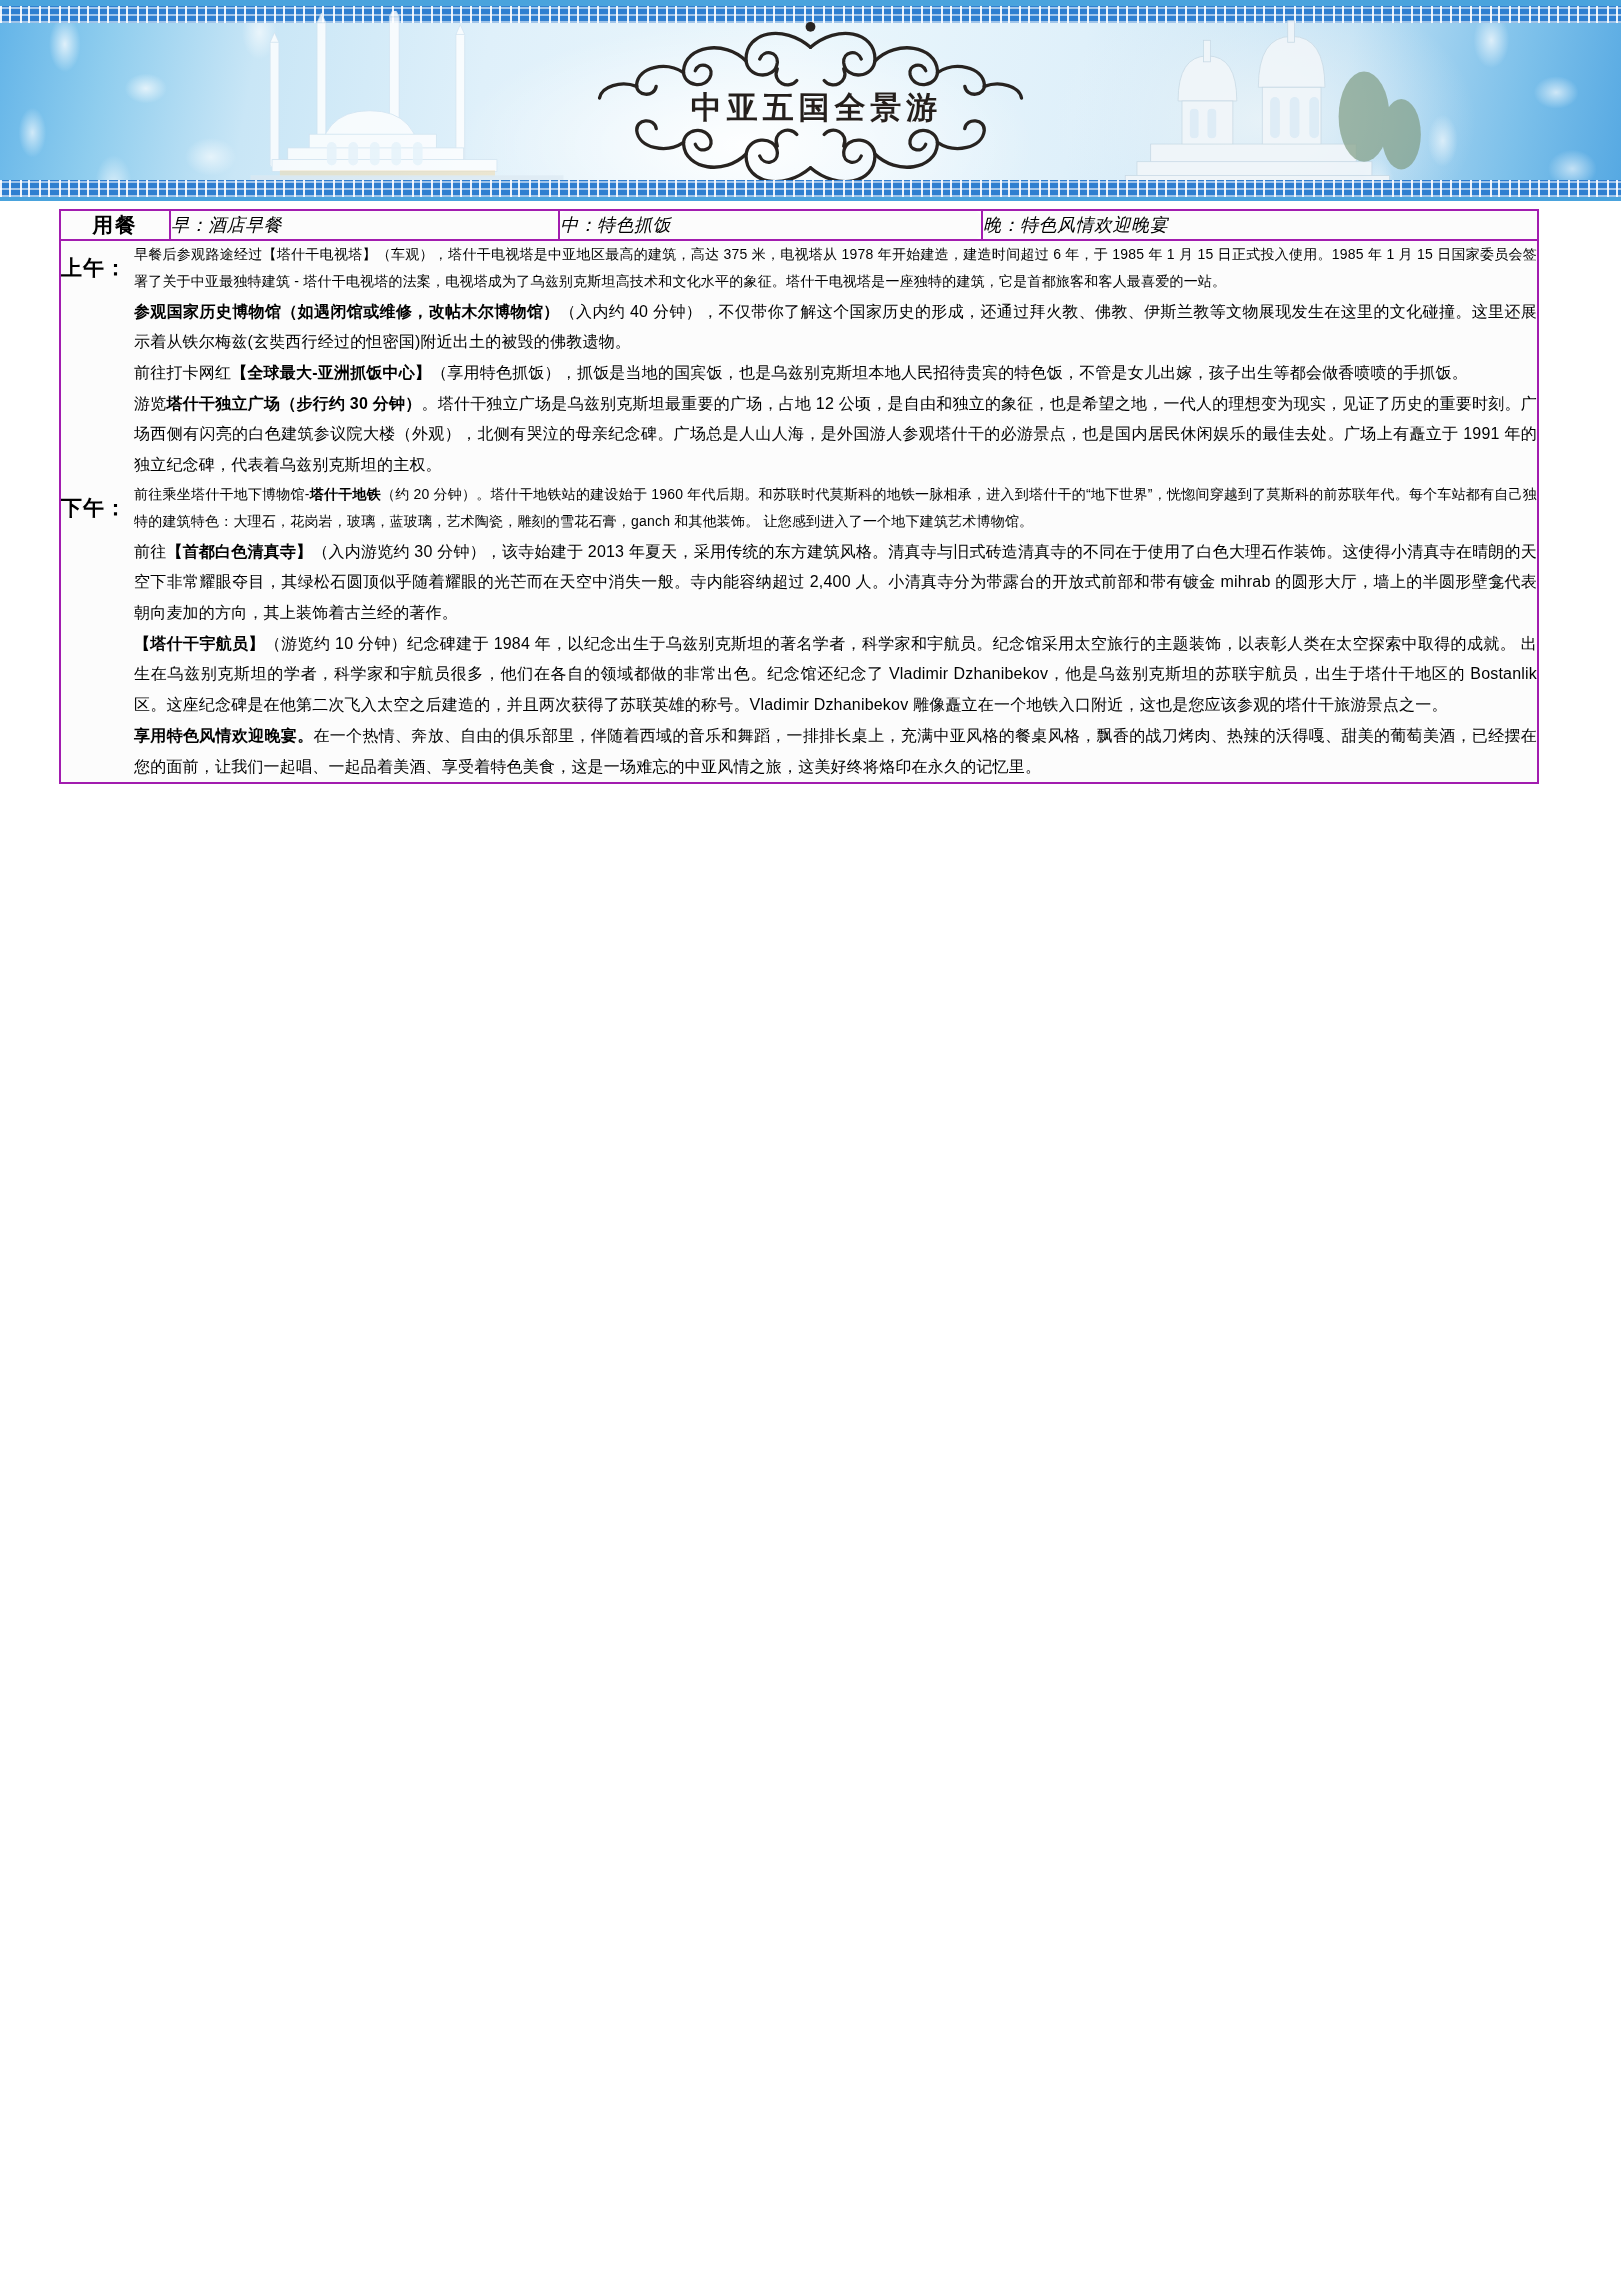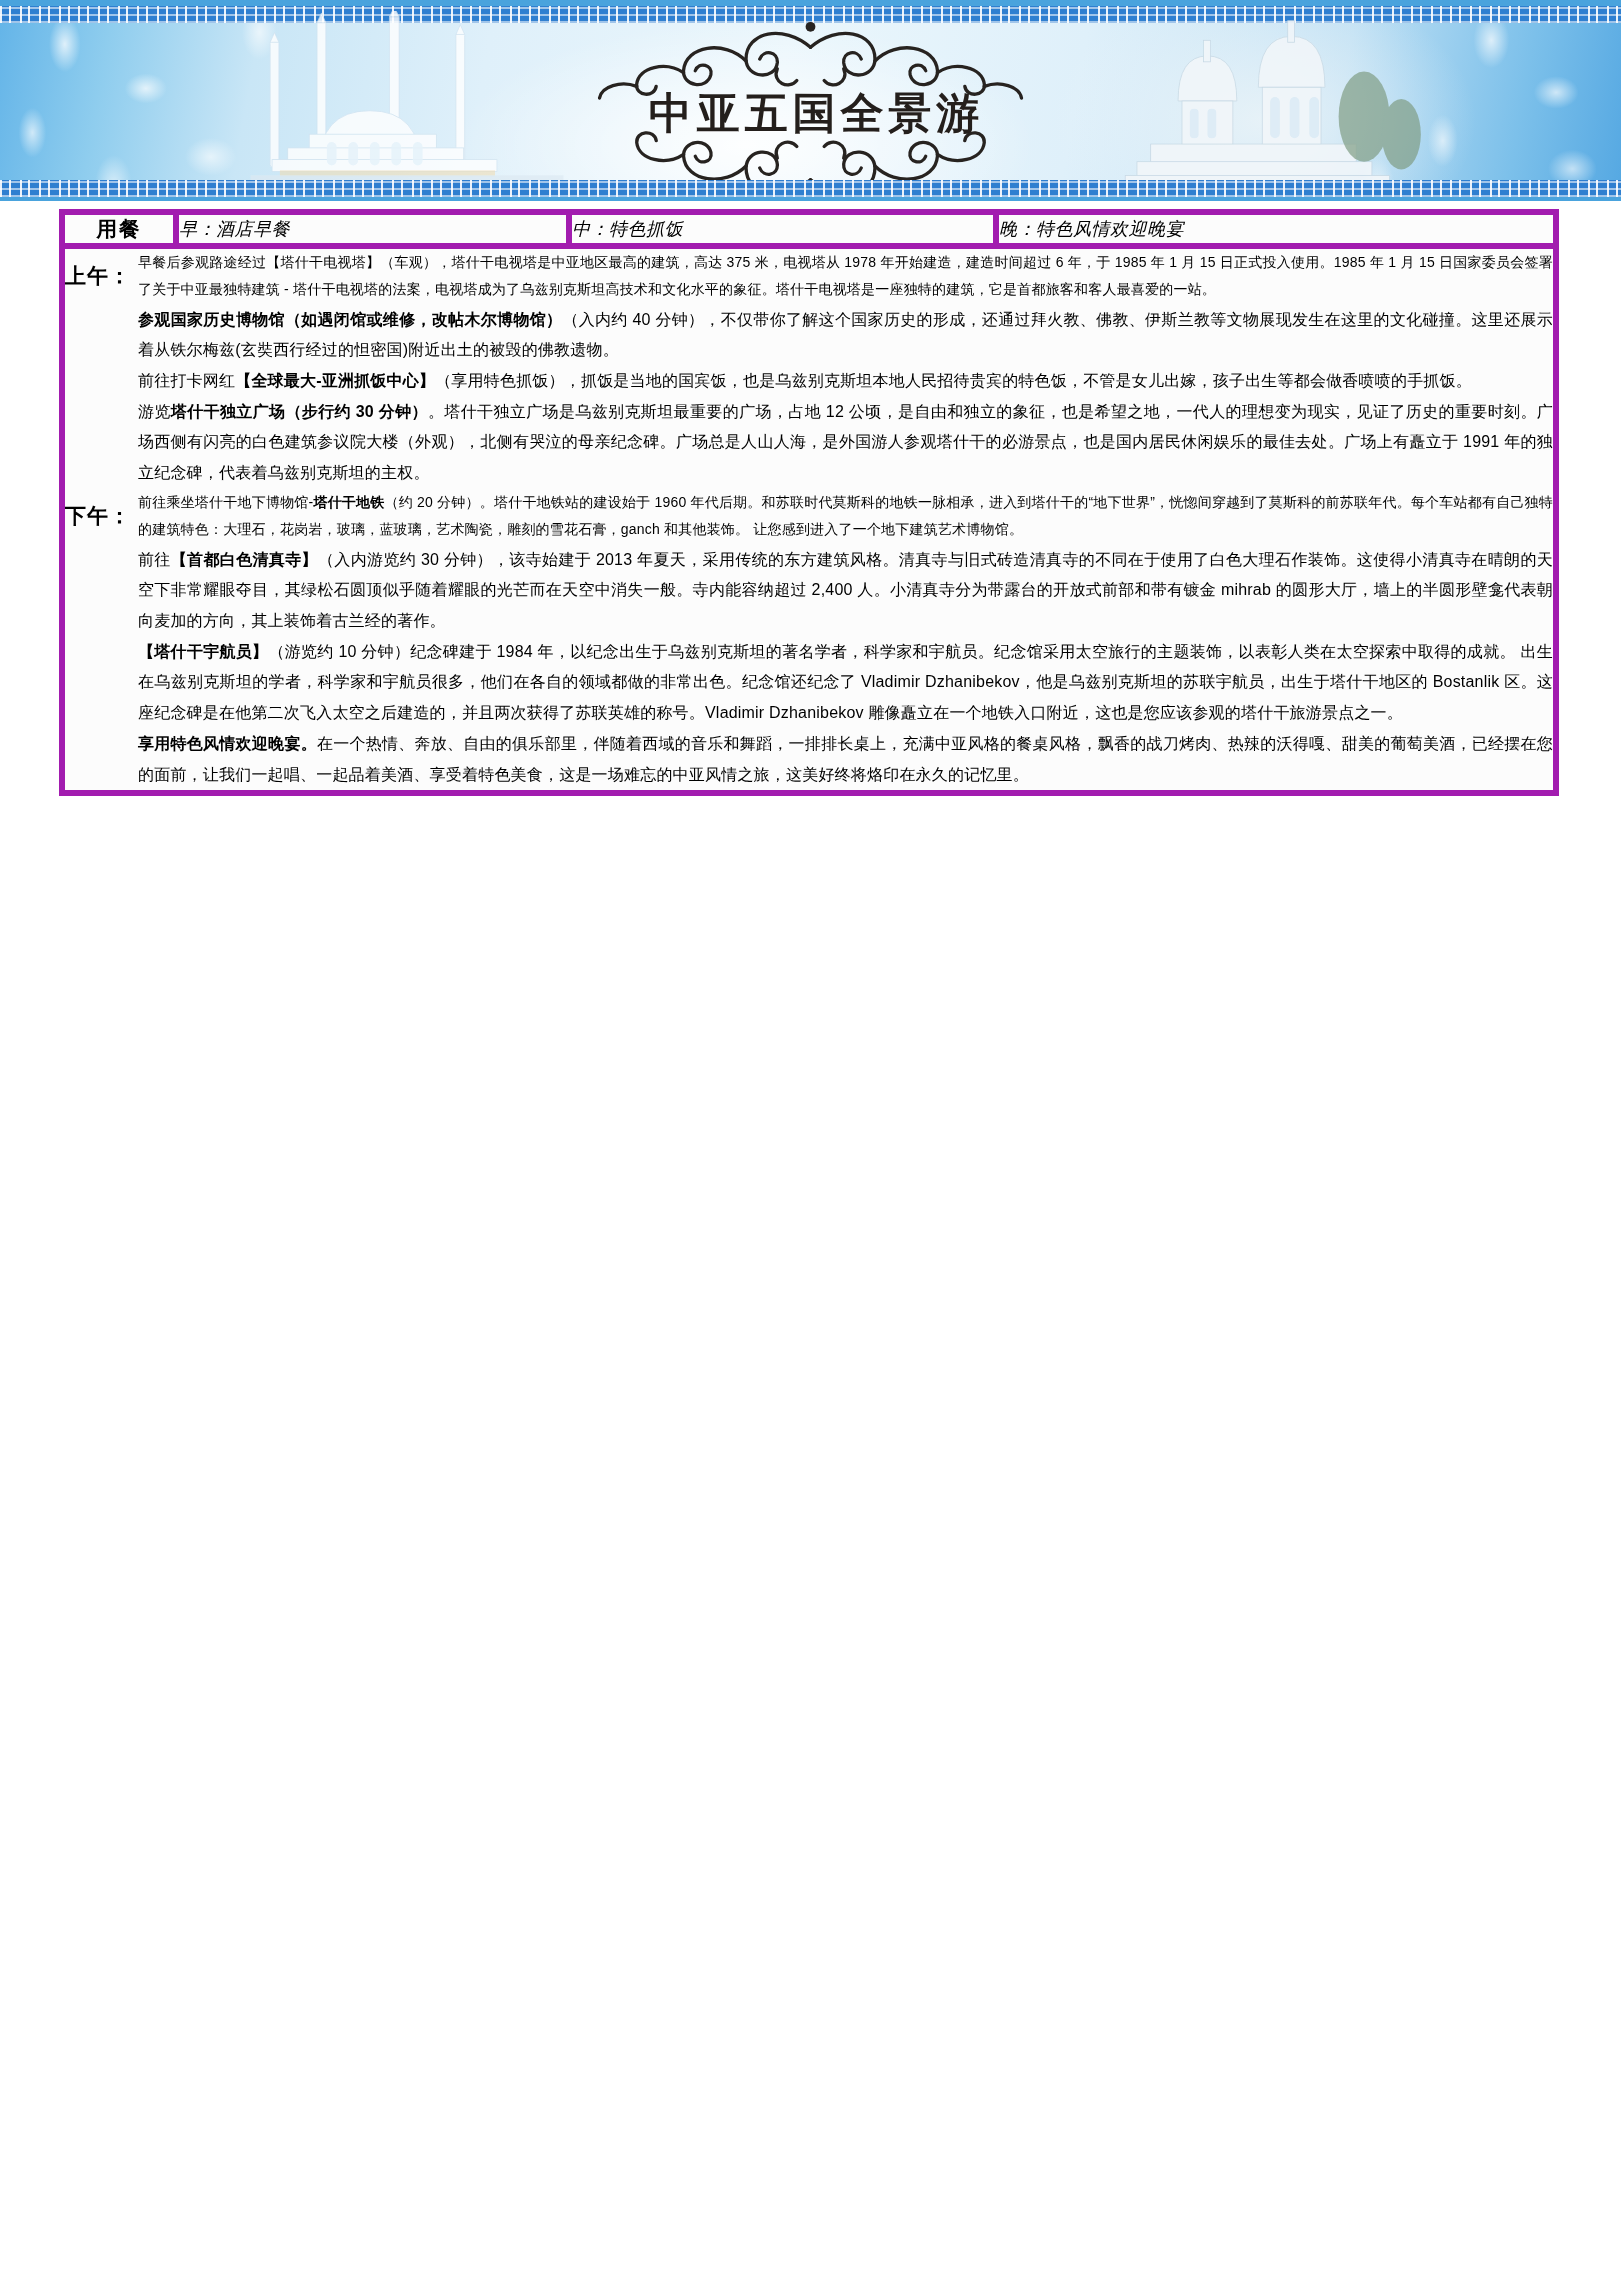--- a/index.html
+++ b/index.html
@@ -104,42 +104,42 @@
     left: 0; right: 0; top: 17.6px;
     display: flex;
     flex-direction: column;
     align-items: center;
     justify-content: center;
     pointer-events: none;
   }
   .flourish { display: block; }
   .banner-title {
     font-family: "DejaVu Serif", "Liberation Serif", serif;
-    font-size: 43px;
+    font-size: 31px;
     font-weight: 700;
     letter-spacing: 4.9px;
     color: #241f1c;
     line-height: 1;
     margin: -9.8px 0 -7.8px 12px;
     text-shadow: 0 1px 0 rgba(255,255,255,0.55);
   }
 
   
   .sheet {
     width: 1621px;
     padding: 0;
   }
   table.itinerary {
     border-collapse: collapse;
     margin: 7.8px 0 0 59px;
     width: 1470px;
     table-layout: fixed;
   }
   table.itinerary td {
-    border: 6px solid #a21caf;
+    border: 2px solid #a21caf;
     padding: 0;
     vertical-align: middle;
     background: #fcfcfc;
   }
   .cell-label {
     width: 108px;
     text-align: center;
     font-weight: 700;
     font-size: 20.6px;
     letter-spacing: 2px;

